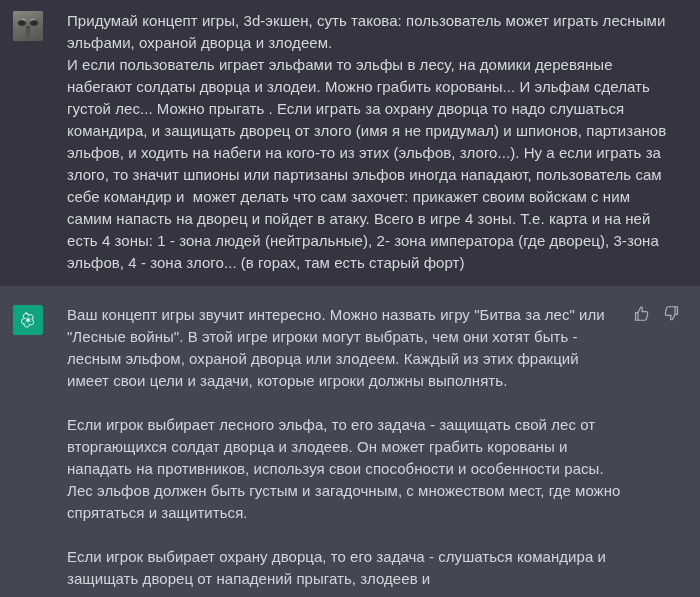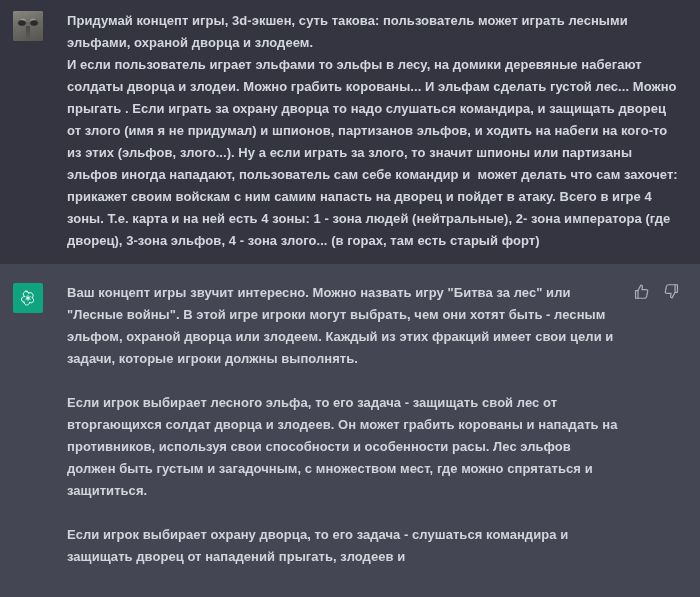--- a/index.html
+++ b/index.html
@@ -86,26 +86,25 @@
     min-width: 0;
     padding-left: 24px;
     padding-right: 4px;
   }
   .msg.user .body { padding-top: 1px; }
   .msg.assistant .body { padding-top: 1px; padding-right: 60px; }
 
   .body p {
     margin: 0;
     color: #d1d5db;
-    font-size: 13px;
+    font-size: 15px;
     line-height: 22px;
     letter-spacing: 0.05px;
     white-space: pre-wrap;
     word-wrap: break-word;
-    font-weight: bold;
   }
   .msg.user .body p { color: #d3d6dd; }
   .msg.assistant .body p { color: #d1d5db; }
 
   .body p + p { margin-top: 22px; }
 
   
   .feedback {
     position: absolute;
     top: 19px;

